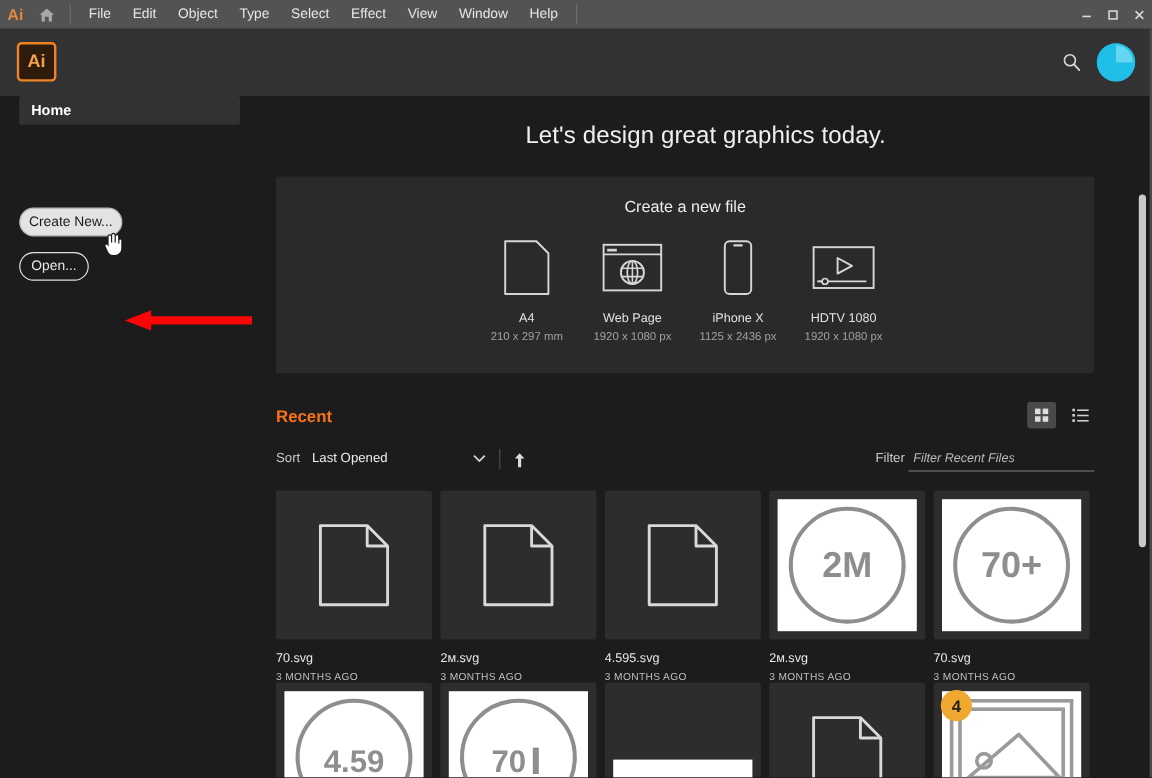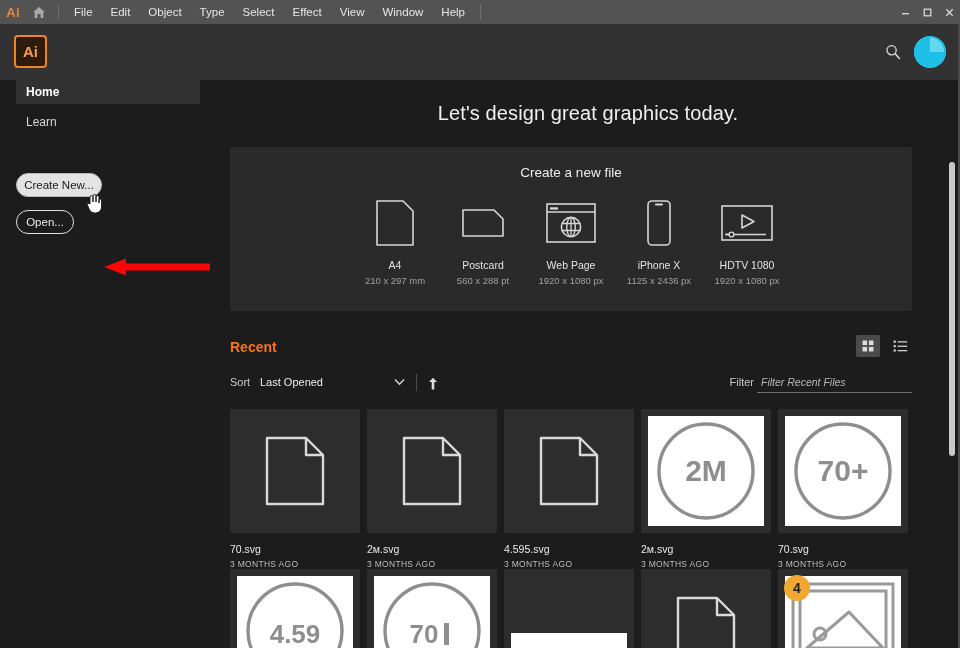--- a/index.html
+++ b/index.html
@@ -207,23 +207,20 @@
         <path d="M16 16 L16 1.5 A14.5 14.5 0 0 1 30 16 Z" fill="#63d6f0"></path>
       </svg>
     </div>
   </div>
 
   <div class="sidebar">
     <div class="nav-item active">
       <span>Home</span>
     </div>
     <div style="height:6px"></div>
-    <div class="nav-item">
-      <span>Learn</span>
-    </div>
 
     <div class="btn-primary">Create New...</div>
     <div class="btn-outline">Open...</div>
 
     <svg class="cursor-hand" viewBox="0 0 18 22">
       <path d="M4 12 L4 5.2 A1.5 1.5 0 0 1 7 5.2 L7 10 L7 4 A1.5 1.5 0 0 1 10 4 L10 10 L10 5 A1.5 1.5 0 0 1 13 5 L13 11 L13 8 A1.4 1.4 0 0 1 15.6 8 L15.6 15 A6 6 0 0 1 9.6 21 L8.2 21 A5.3 5.3 0 0 1 3.4 17.6 L1.6 13.6 A1.4 1.4 0 0 1 4 12 Z" fill="#ffffff" stroke="#1a1a1a" stroke-width="1"></path>
     </svg>
 
     <svg class="red-arrow" viewBox="0 0 106 18">
       <path d="M0 9 L22 0.5 L22 5.6 L106 5.6 L106 12.4 L22 12.4 L22 17.5 Z" fill="#fb0606"></path>
@@ -241,29 +238,20 @@
         <div class="preset">
           <div class="preset-icon">
             <svg width="40" height="48" viewBox="0 0 40 48">
               <path d="M2 2 L28 2 L38 12 L38 46 L2 46 Z" fill="none" stroke="#d6d6d6" stroke-width="1.6" stroke-linejoin="round"></path>
             </svg>
           </div>
           <div class="preset-name">A4</div>
           <div class="preset-dims">210 x 297 mm</div>
         </div>
 
-        <div class="preset">
-          <div class="preset-icon">
-            <svg width="44" height="30" viewBox="0 0 44 30">
-              <path d="M2 2 L33 2 L42 11 L42 28 L2 28 Z" fill="none" stroke="#d6d6d6" stroke-width="1.6" stroke-linejoin="round"></path>
-            </svg>
-          </div>
-          <div class="preset-name">Postcard</div>
-          <div class="preset-dims">560 x 288 pt</div>
-        </div>
 
         <div class="preset">
           <div class="preset-icon">
             <svg width="52" height="42" viewBox="0 0 52 42">
               <rect x="2" y="2" width="48" height="38" fill="none" stroke="#d6d6d6" stroke-width="1.6"></rect>
               <path d="M2 10 L50 10" stroke="#d6d6d6" stroke-width="1.6"></path>
               <rect x="5" y="5.3" width="8" height="2.3" fill="#d6d6d6"></rect>
               <circle cx="26" cy="25" r="9.6" fill="none" stroke="#d6d6d6" stroke-width="1.6"></circle>
               <ellipse cx="26" cy="25" rx="4.3" ry="9.6" fill="none" stroke="#d6d6d6" stroke-width="1.4"></ellipse>
               <path d="M16.7 21.5 L35.3 21.5 M16.7 28.5 L35.3 28.5 M26 15.4 L26 34.6" stroke="#d6d6d6" stroke-width="1.3"></path>

